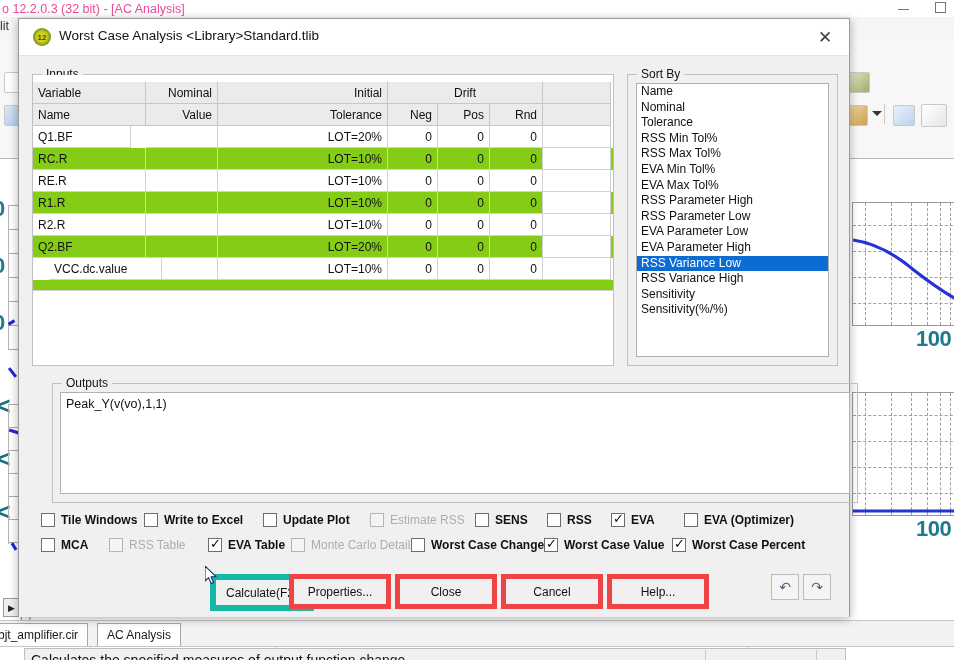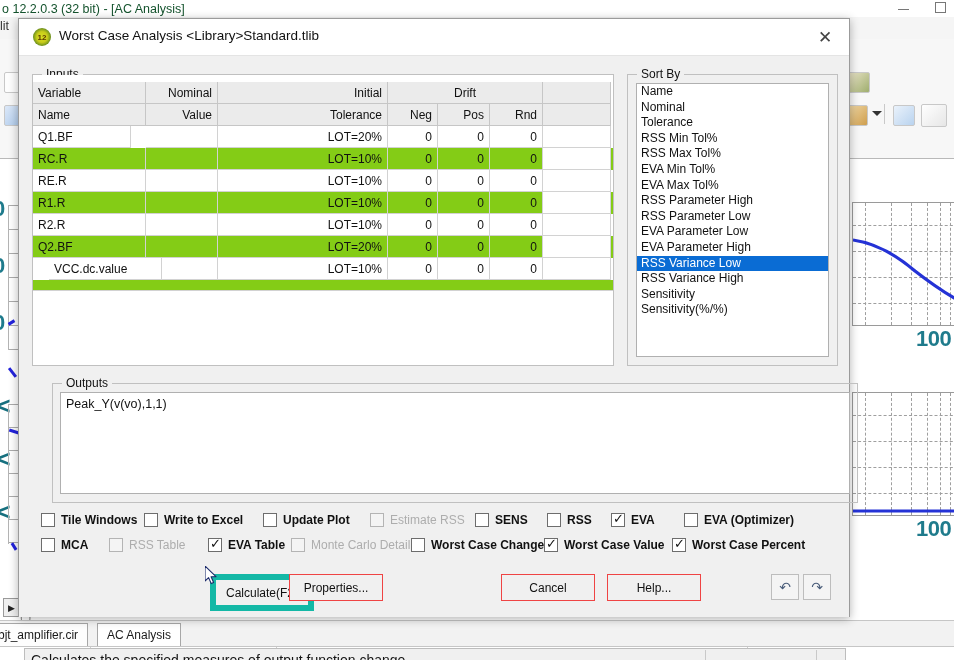--- a/index.html
+++ b/index.html
@@ -7,21 +7,21 @@
     width:954px;height:660px;overflow:hidden;position:relative;
     font-family:"Liberation Sans","DejaVu Sans",sans-serif;
     font-size:12px;color:#000;background:#ffffff;
   }
 
   
   #app-window{position:absolute;left:0;top:0;width:954px;height:660px;background:#ffffff;}
 
   #app-titlebar{
     position:absolute;left:0;top:0;width:954px;height:17px;
-    background:#ffffff;color:#14532d;font-size:12.5px;
+    background:#ffffff;color:#ec4899;font-size:12.5px;
     display:flex;align-items:center;
   }
   #app-title-text{padding-left:2px;white-space:nowrap;}
   #app-win-controls{position:absolute;right:8px;top:0;height:17px;display:flex;align-items:center;gap:26px;color:#555;}
   .winbtn{font-size:12px;line-height:1;}
   .winbtn .sq{display:inline-block;width:9px;height:9px;border:1px solid #777;}
   .winbtn .dash{display:inline-block;width:11px;height:1px;background:#777;vertical-align:middle;}
 
   #app-menubar{position:absolute;left:0;top:17px;width:954px;height:22px;background:#f5f5f5;border-bottom:1px solid #e2e2e2;}
   #menu-edit{position:absolute;left:0;top:2px;font-size:12.5px;color:#333;}
@@ -104,21 +104,21 @@
 
   
   .cbx{position:absolute;display:flex;align-items:center;white-space:nowrap;}
   .cbx .box{width:12px;height:12px;border:1px solid #6d6d6d;background:#ffffff;position:relative;flex:none;}
   .cbx.disabled .box{border-color:#b4b4b4;background:#f4f4f4;}
   .cbx .box .tick{position:absolute;left:1px;top:-2px;font-size:13px;line-height:13px;color:#111;font-weight:bold;}
   .cbx .lbl{margin-left:6px;font-size:12px;color:#111;font-weight:bold;}
   .cbx.disabled .lbl{color:#adadad;font-weight:normal;}
 
   
-  .dlg-btn{position:absolute;height:25px;background:#f0f0f0;border:1px solid #ef4444;
+  .dlg-btn{position:absolute;height:25px;background:#f0f0f0;border:5px solid #ef4444;
     display:flex;align-items:center;justify-content:center;font-size:12px;color:#111;}
   .dlg-btn.default{border:6px solid #14b8a6;margin-left:26px;}
   .arrow-btn{position:absolute;width:26px;height:24px;background:#f4f4f4;border:1px solid #bdbdbd;
     display:flex;align-items:center;justify-content:center;font-size:14px;color:#4a5d7a;}
 
   
   #dlg-status{position:absolute;left:5px;top:592px;width:820px;height:24px;background:#f0f0f0;border:1px solid #bdbdbd;}
   #dlg-status-text{position:absolute;left:6px;top:3px;font-size:14px;color:#151515;white-space:nowrap;}
   #dlg-status-cell{position:absolute;right:28px;top:1px;width:110px;height:20px;border-left:1px solid #c9c9c9;border-right:1px solid #c9c9c9;}
   #dlg-grip{position:absolute;right:3px;bottom:2px;width:12px;height:12px;}
@@ -441,20 +441,21 @@
     </div>
     <div class="cbx" style="left:653px;top:482px;">
       <span class="box">
           <i class="tick">✓</i>
         </span>
       <span class="lbl">Worst Case Percent</span>
     </div>
 
     <div class="dlg-btn default" style="left:165px;top:518px;width:92px;">Calculate(F2)</div>
     <div class="dlg-btn" style="left:270px;top:518px;width:92px;">Properties...</div>
+    <div class="dlg-btn" style="left:376px;top:518px;width:92px;">Close</div>
     <div class="dlg-btn" style="left:482px;top:518px;width:92px;">Cancel</div>
     <div class="dlg-btn" style="left:588px;top:518px;width:92px;">Help...</div>
     <div class="arrow-btn" style="left:752px;top:518px;">↶</div>
     <div class="arrow-btn" style="left:784px;top:518px;">↷</div>
 
     <div id="dlg-status">
       <div id="dlg-status-text">Calculates the specified measures of output function change.</div>
       <div id="dlg-status-cell"></div>
       <div id="dlg-grip">
         

